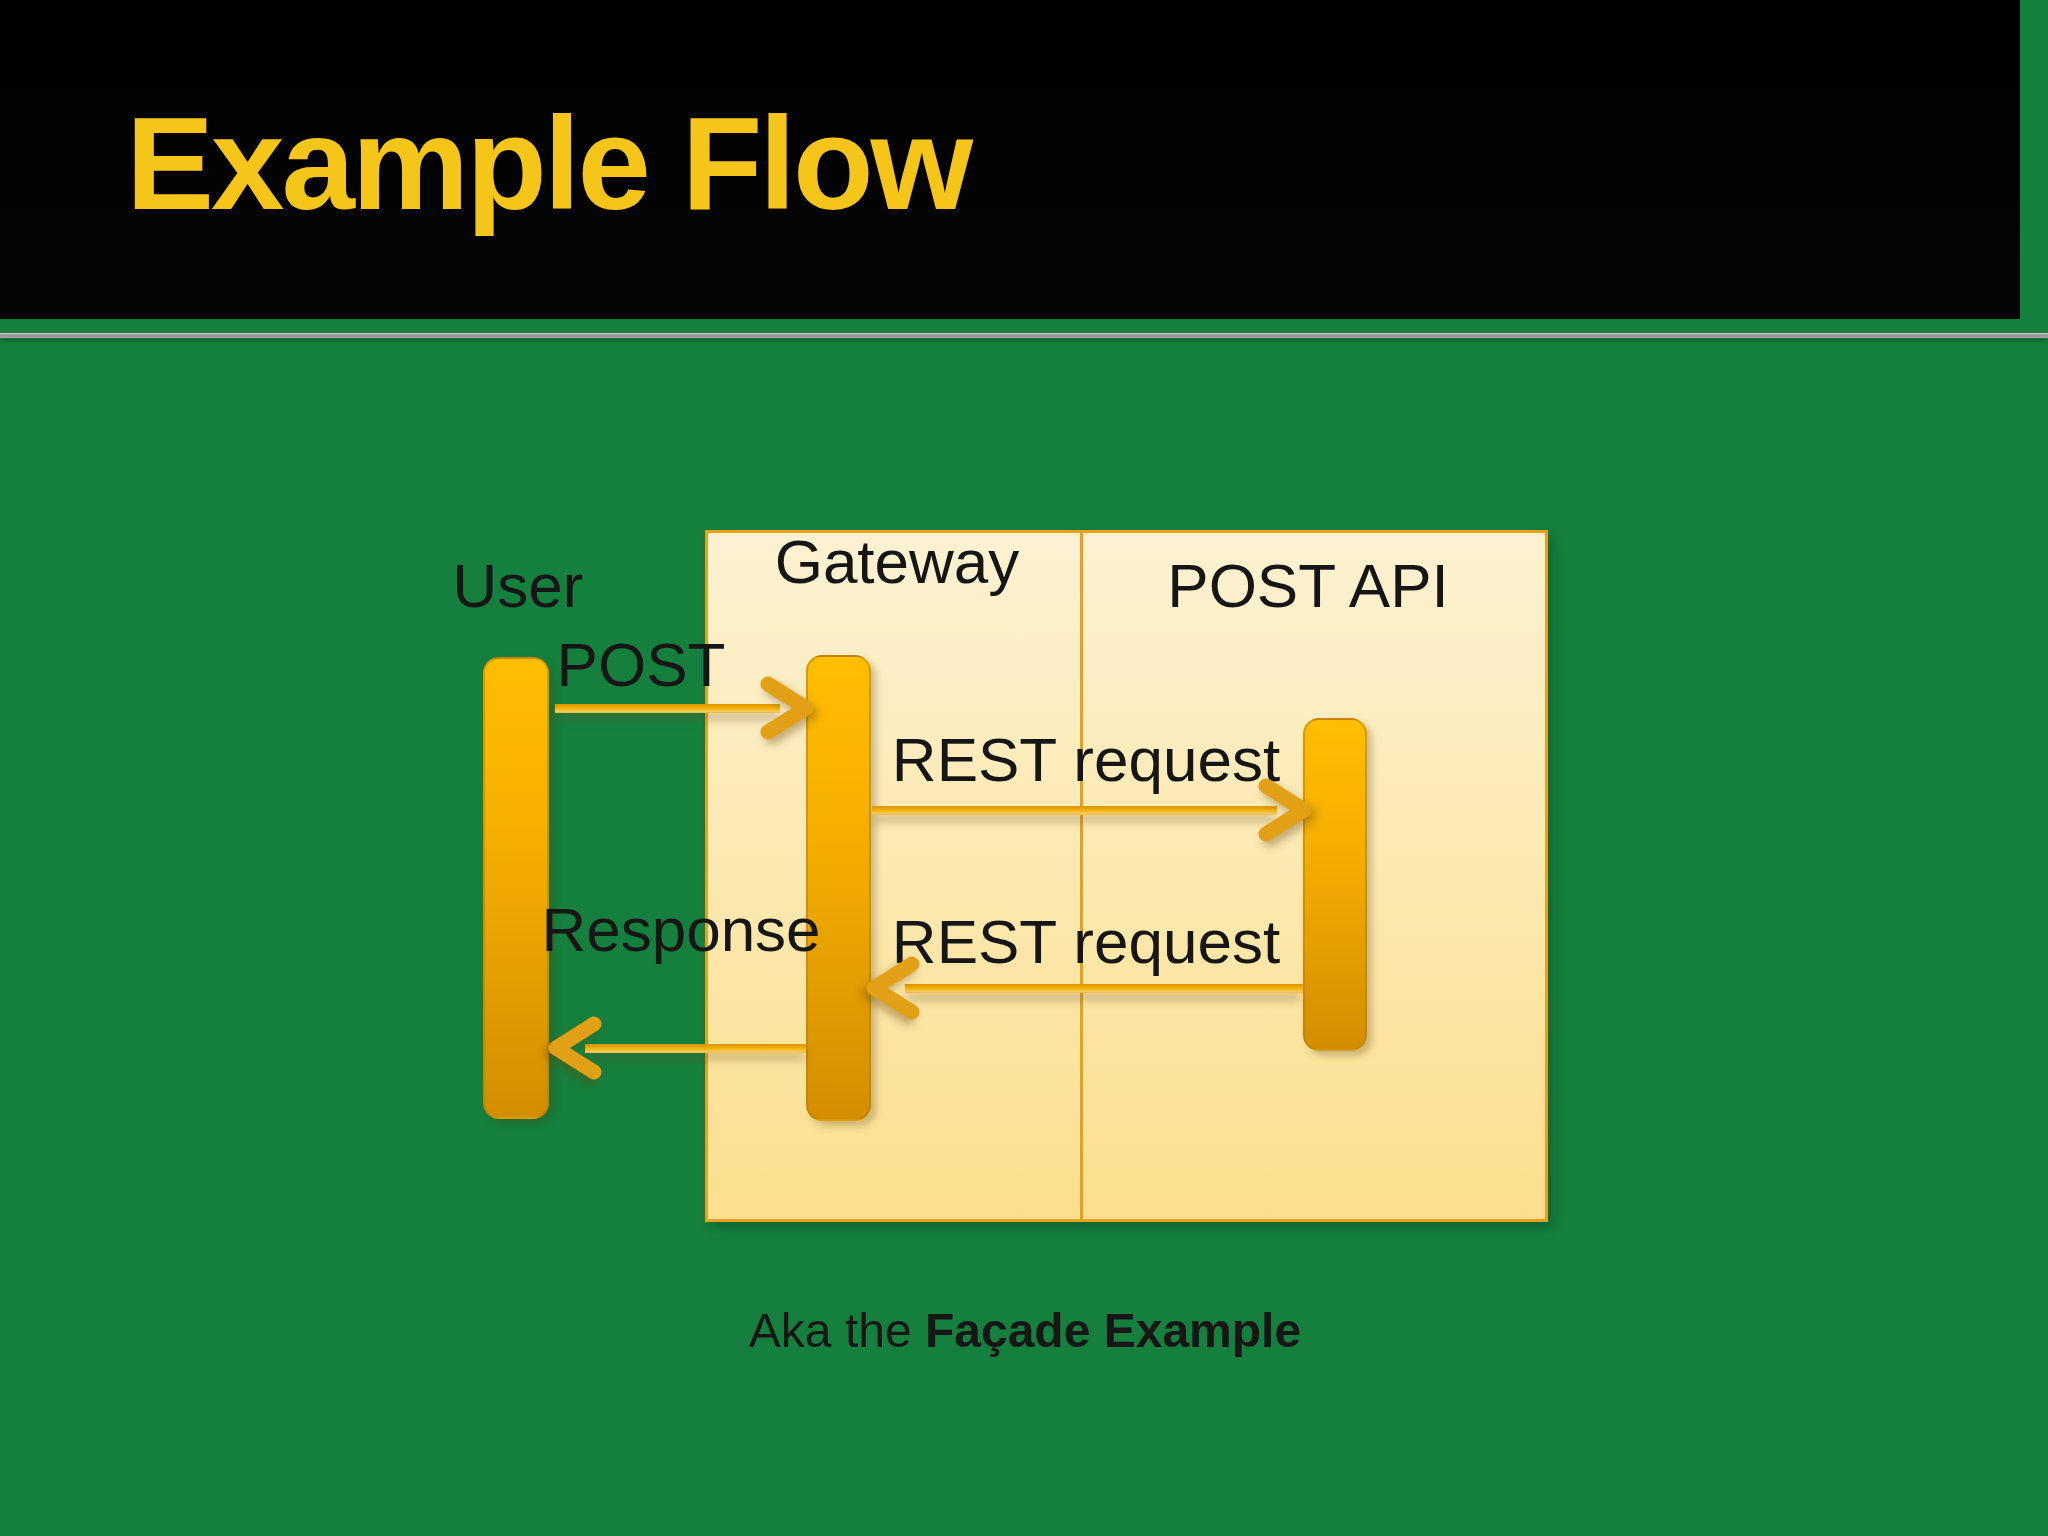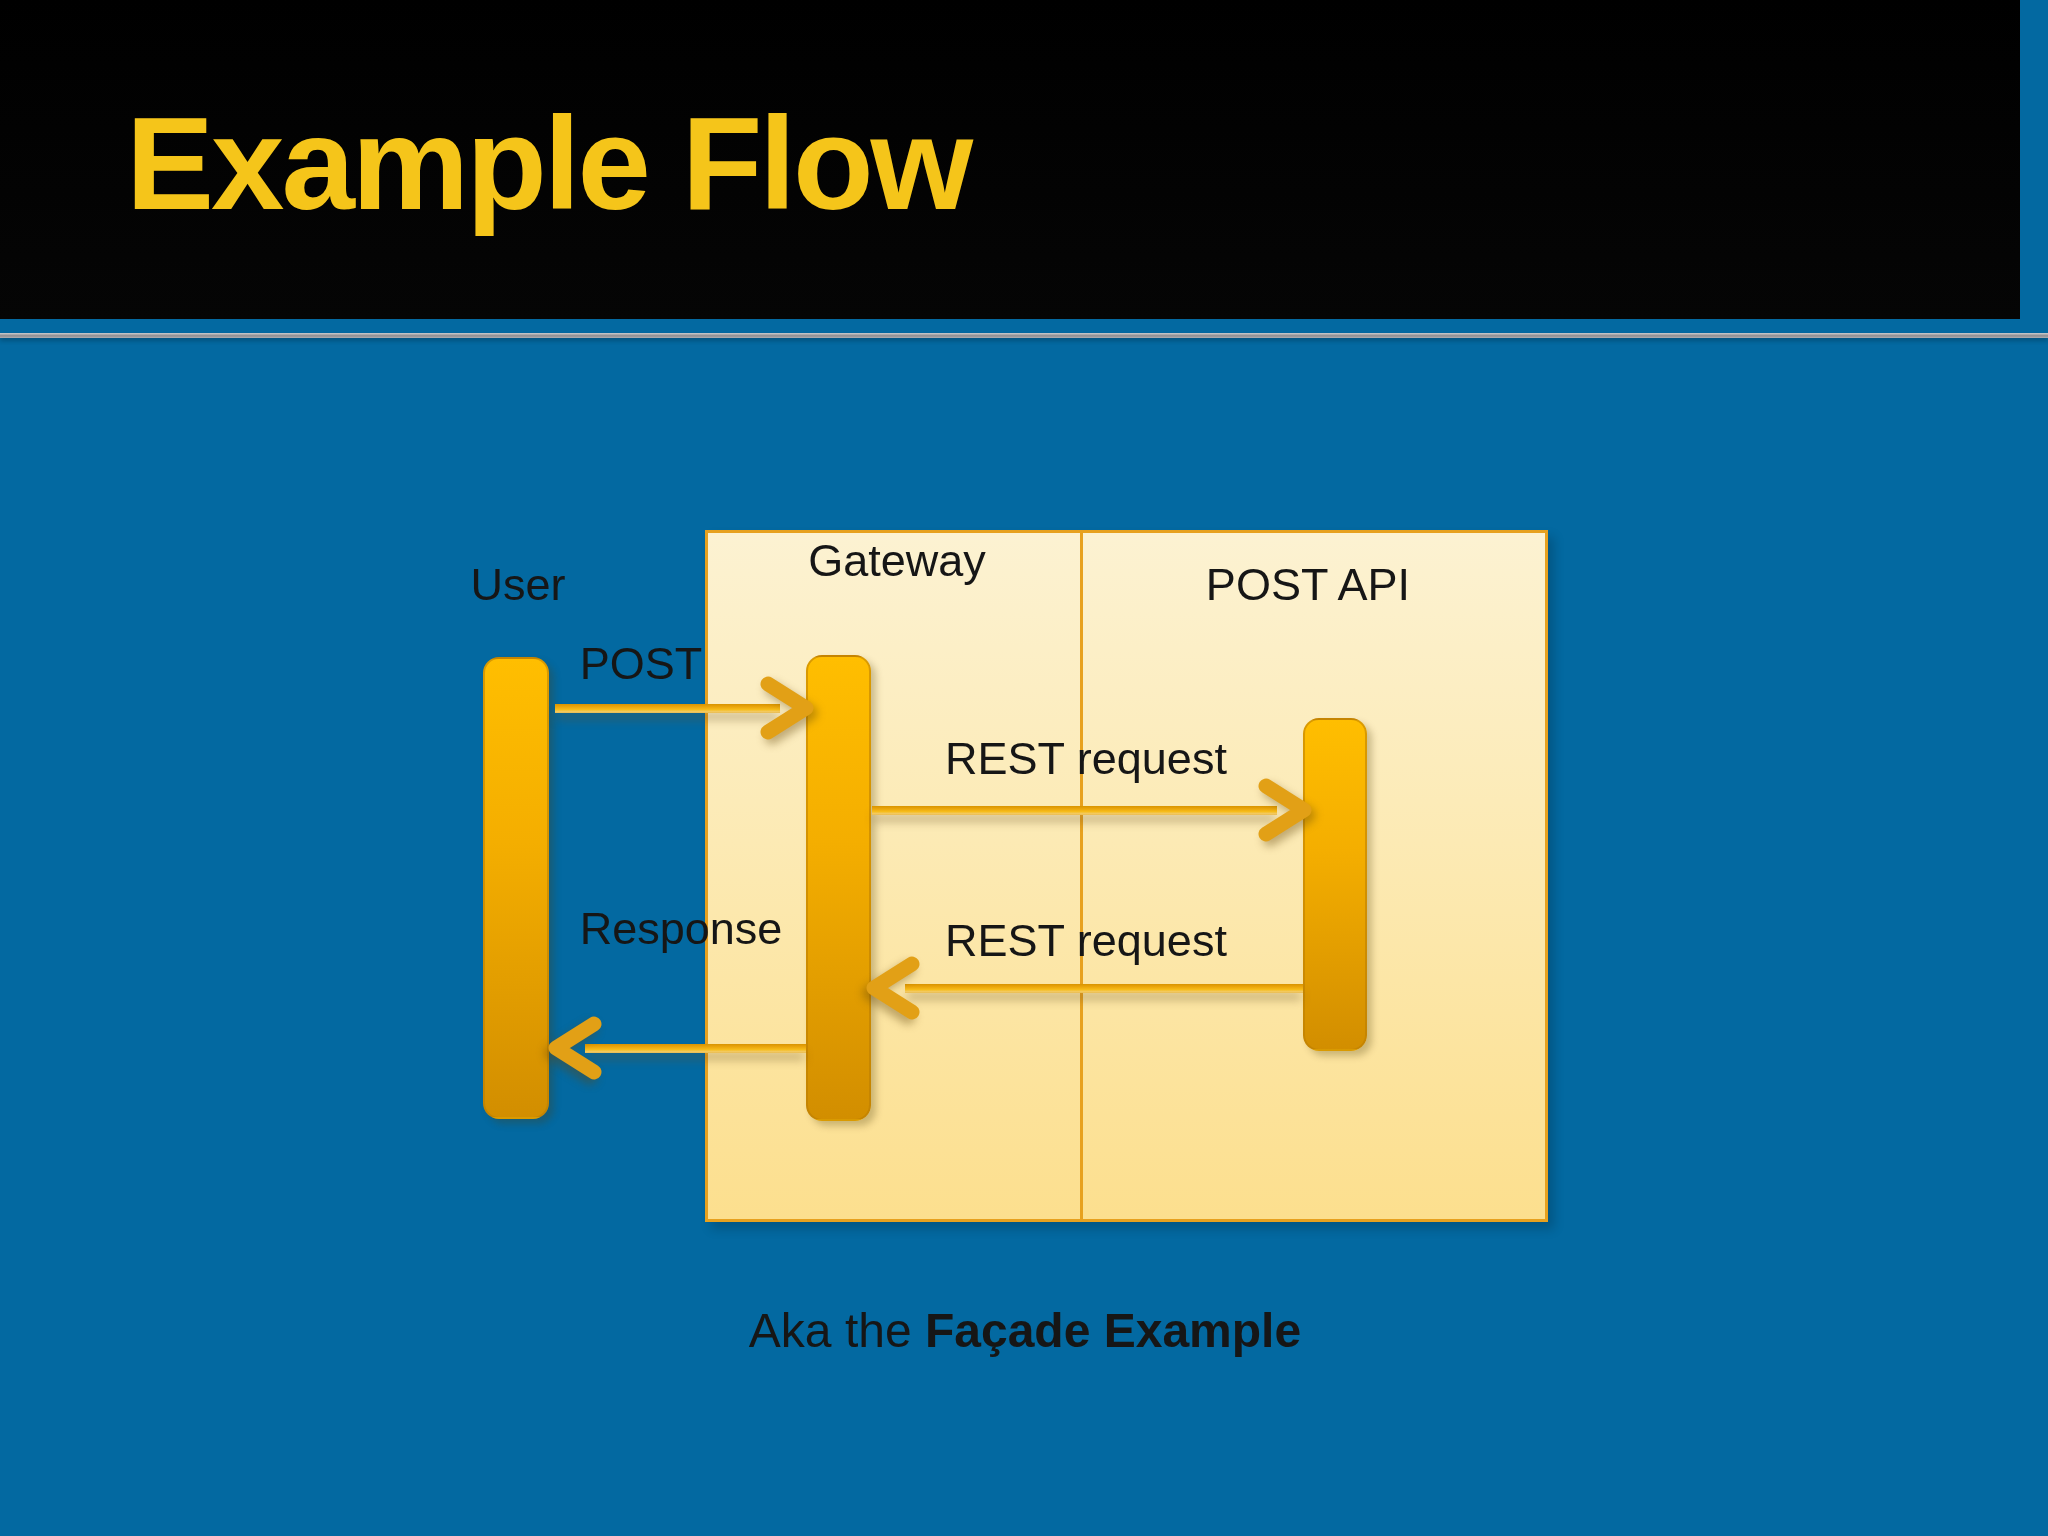--- a/index.html
+++ b/index.html
@@ -1,20 +1,20 @@
 <!DOCTYPE html>
 <html><head>
 <meta charset="utf-8">
 <style>
   html, body { margin: 0; padding: 0; background: #ffffff; }
   .slide {
     position: relative;
     width: 2048px;
     height: 1536px;
-    background: #0369a1;
+    background: #15803d;
     overflow: hidden;
     font-family: "Liberation Sans", sans-serif;
   }
 
   
   .header-bar {
     position: absolute;
     left: 0; top: 0;
     width: 2020px; height: 319px;
     background: linear-gradient(180deg, #000000 0%, #050505 100%);
@@ -63,21 +63,21 @@
     box-shadow: 5px 5px 7px rgba(80,60,10,0.28);
   }
   .lifeline.user    { left: 483px;  top: 657px; width: 66px; height: 462px; }
   .lifeline.gateway { left: 806px;  top: 655px; width: 65px; height: 466px; }
   .lifeline.restapi { left: 1303px; top: 718px; width: 64px; height: 333px; }
 
   
   .lbl {
     position: absolute;
     transform: translate(-50%, -50%);
-    font-size: 45px;
+    font-size: 62px;
     color: #161616;
     white-space: nowrap;
   }
   .lbl.user     { left: 518px;  top: 585px; }
   .lbl.gateway  { left: 897px;  top: 561px; }
   .lbl.restapi  { left: 1308px; top: 585px; }
   .lbl.post     { left: 641px;  top: 664px; }
   .lbl.rest1    { left: 1086px; top: 759px; }
   .lbl.rest2    { left: 1086px; top: 941px; }
   .lbl.response { left: 681px;  top: 929px; }

